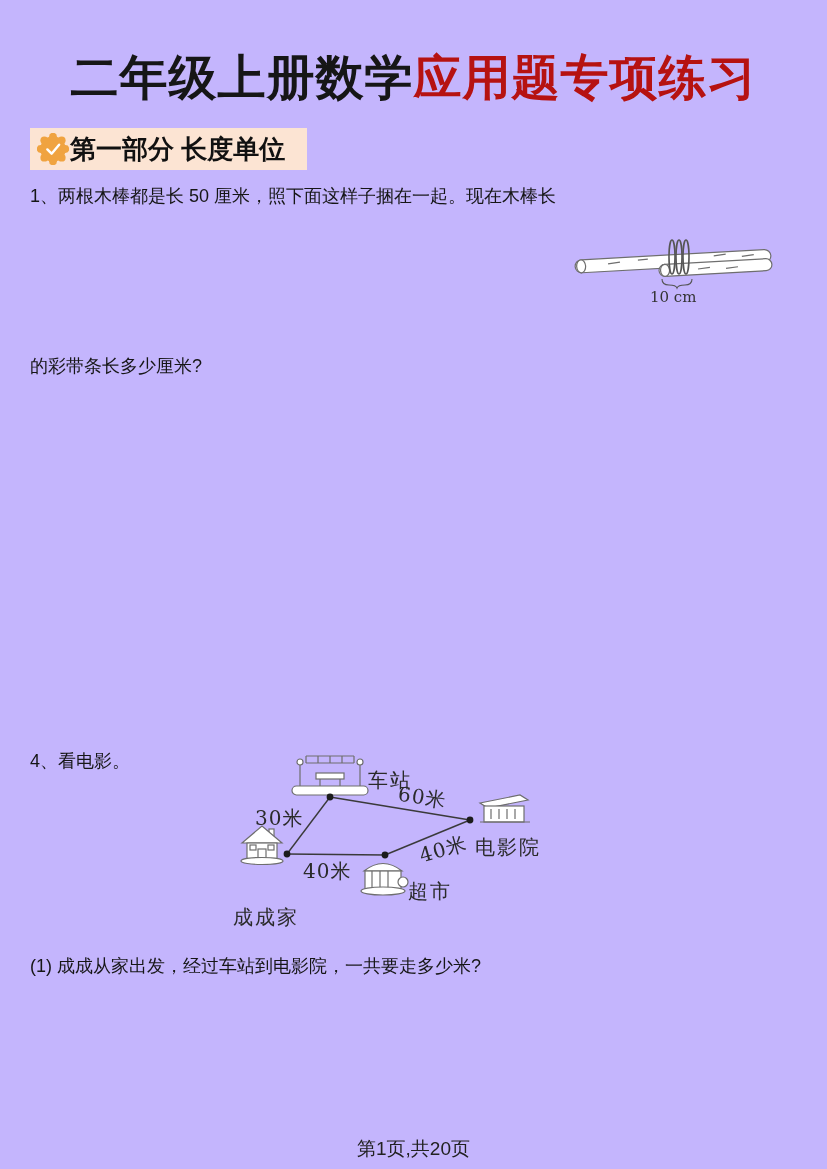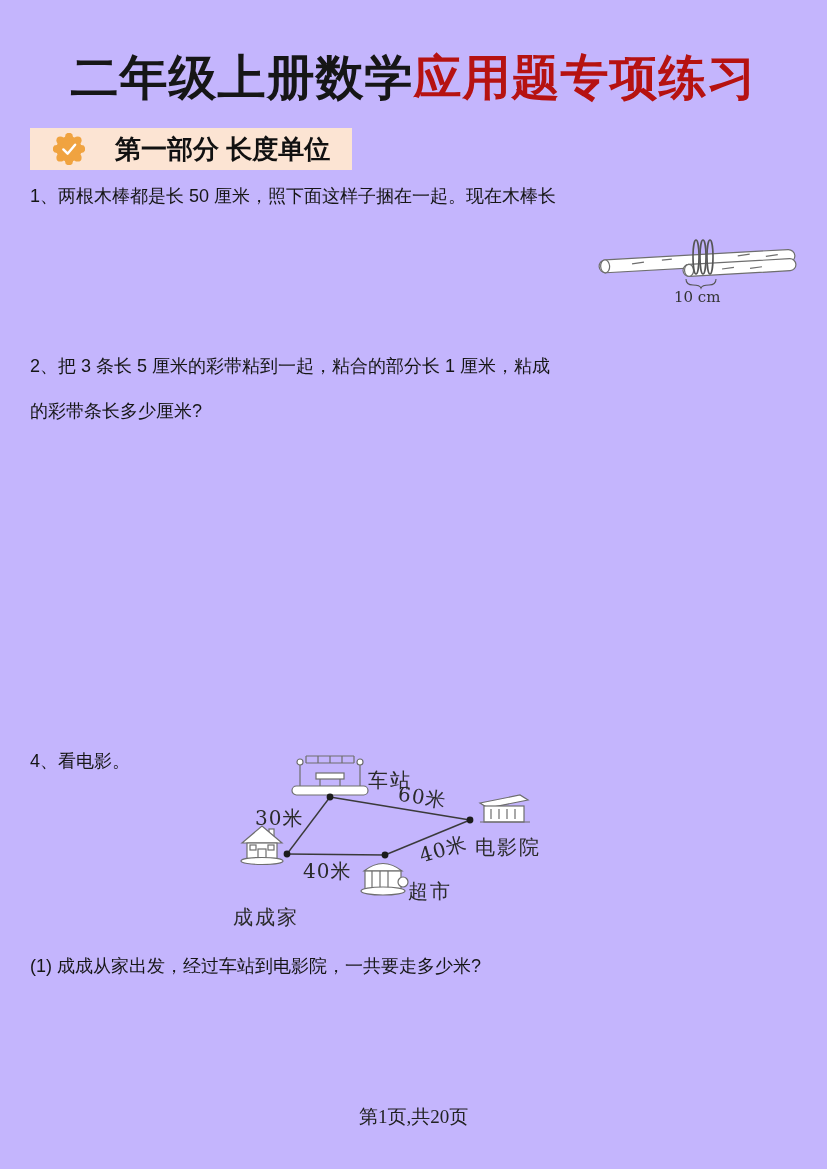--- a/index.html
+++ b/index.html
@@ -13,39 +13,39 @@
     position:absolute; top:46px; left:0; width:100%; text-align:center;
     font-family:"DejaVu Serif", serif; font-weight:900; font-size:48px;
     letter-spacing:1px; white-space:nowrap;
   }
   .title .red { color:#b61211; }
 
   
   .section-header {
     position:absolute; left:30px; top:128px; height:42px;
     background:#fce4d3; display:flex; align-items:center;
-    padding:0 22px 0 23px; gap:30px;
+    padding:0 22px 0 7px; gap:1px;
   }
   .section-label { font-size:26px; font-weight:700; color:#111; white-space:nowrap; }
   .badge { width:32px; height:32px; display:block; }
 
   
   .q {
     position:absolute; left:30px; width:775px;
     font-size:18px; line-height:45px; color:#161616;
   }
   .q .line { white-space:nowrap; }
   .q1 { top:174px; }
   .q2 { top:344px; }
   .q3 { top:559px; }
   .q4 { top:739px; }
   .subq { top:944px; }
 
   
-  .sticks { position:absolute; left:580px; top:228px; width:240px; height:92px; }
+  .sticks { position:absolute; left:556px; top:228px; width:240px; height:92px; }
   .sticks svg { position:absolute; left:0; top:0; }
   .stick-label {
     position:absolute; left:94px; top:60px; width:60px;
     font-family:"DejaVu Serif", serif; font-size:15px; color:#333;
   }
 
   
   .diagram { position:absolute; left:222px; top:742px; width:322px; height:172px; }
   .diagram svg { position:absolute; left:0; top:0; }
   .dlabel {
@@ -57,22 +57,22 @@
   .lbl-cinema  { left:253px; top:92px; }
   .lbl-home    { left:11px;  top:130px;margin-top:32px; }
   .lbl-market  { left:186px; top:136px; }
   .dist-30     { left:33px;  top:63px; }
   .dist-60     { left:176px; top:42px; transform:rotate(8deg); }
   .dist-40b    { left:81px;  top:116px; }
   .dist-40r    { left:197px; top:94px; transform:rotate(-16deg); }
 
   
   .footer {
-    position:absolute; top:1104px; left:0; width:100%; text-align:center;
-    font-family:Liberation Serif, serif; font-size:19px; color:#222;
+    position:absolute; top:1136px; left:0; width:100%; text-align:center;
+    font-family:Liberation Sans, sans-serif; font-size:19px; color:#222;
   }
   .sketch { stroke:#6e6e6e; stroke-width:1.2; fill:#ffffff; }
   .sketchline { stroke:#6e6e6e; stroke-width:1.2; fill:none; }
 </style>
 </head>
 <body>
 
 <div class="page">
 
   <div class="title"><span>二年级上册数学</span><span class="red">应用题专项练习</span></div>
@@ -123,21 +123,20 @@
         <ellipse cx="123" cy="29" rx="3" ry="17" fill="none" stroke="#555" stroke-width="1.6"></ellipse>
         <ellipse cx="130" cy="29" rx="3" ry="17" fill="none" stroke="#555" stroke-width="1.6"></ellipse>
       </g>
 
       <path d="M106,51 Q106,57 113,57 Q120,57 121,60 Q122,57 129,57 Q136,57 136,51" fill="none" stroke="#555" stroke-width="1.1"></path>
     </svg>
     <div class="stick-label">10 cm</div>
   </div>
 
   <div class="q q2">
-    <div class="line">2、把 3 条长 5 厘米的彩带粘到一起，粘合的部分长 1 厘米，粘成</div>
     <div class="line">的彩带条长多少厘米?</div>
   </div>
 
 
   <div class="q q4">
     <div class="line">4、看电影。</div>
   </div>
 
   <div class="diagram">
     <svg width="322" height="172" viewBox="0 0 322 172">

